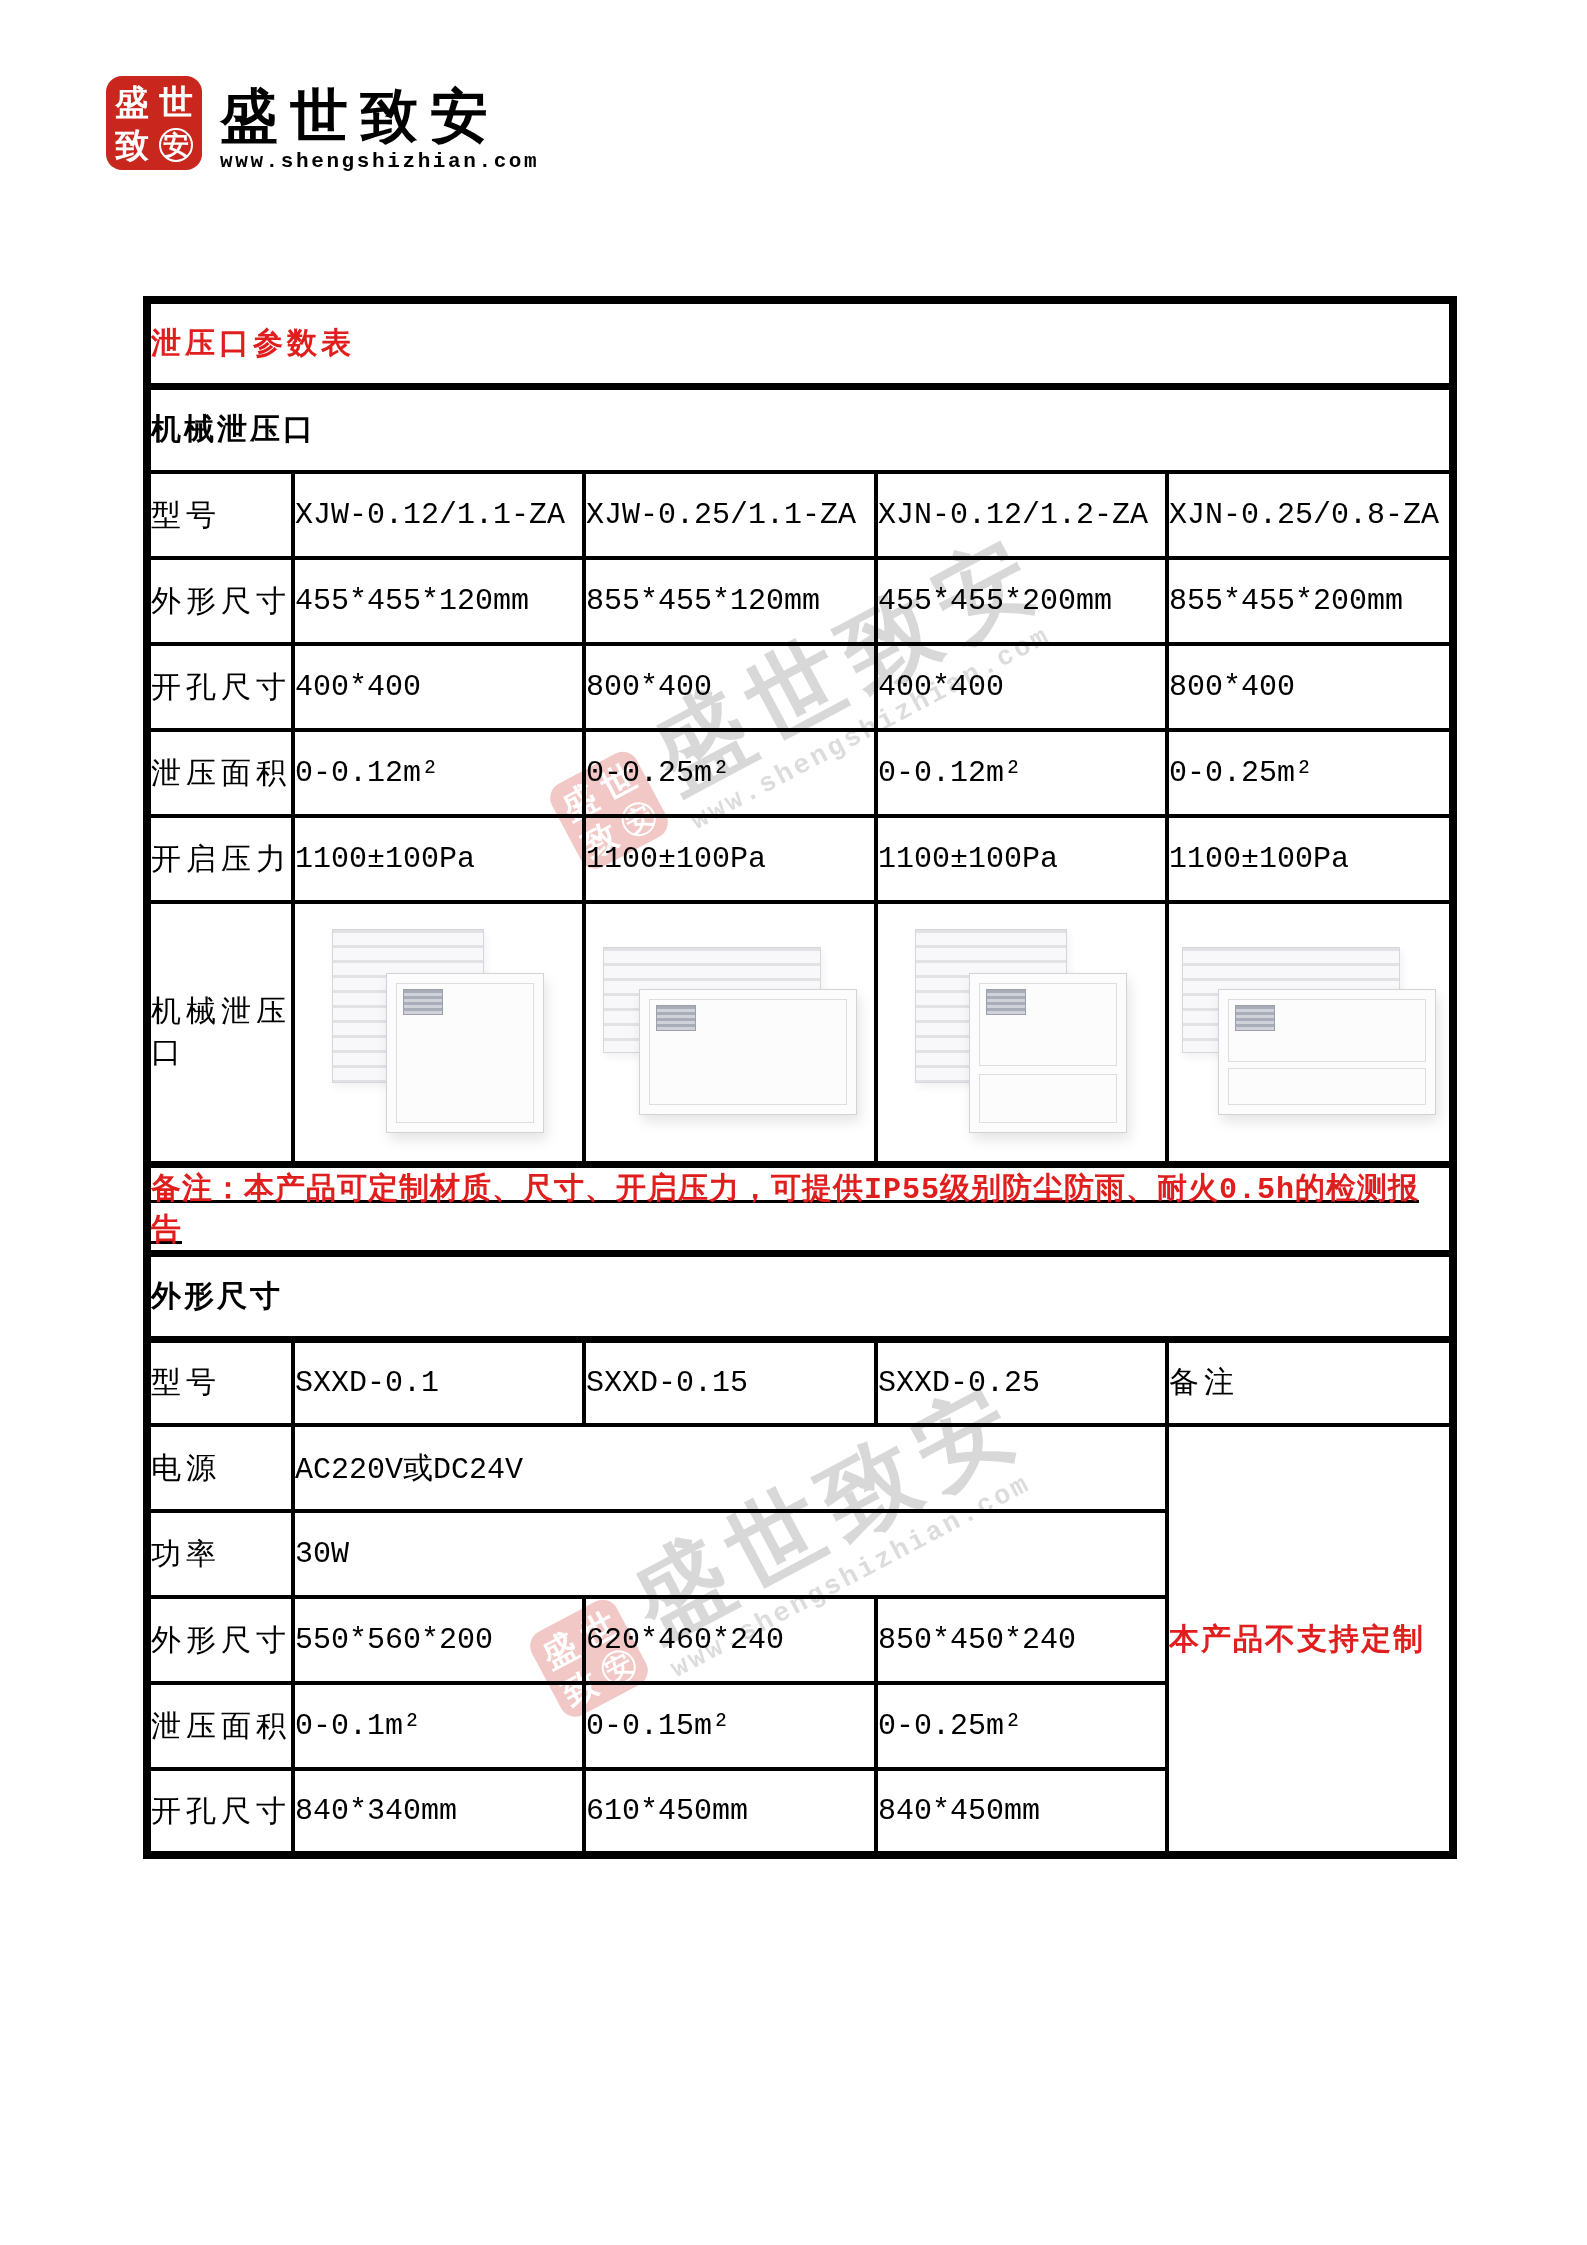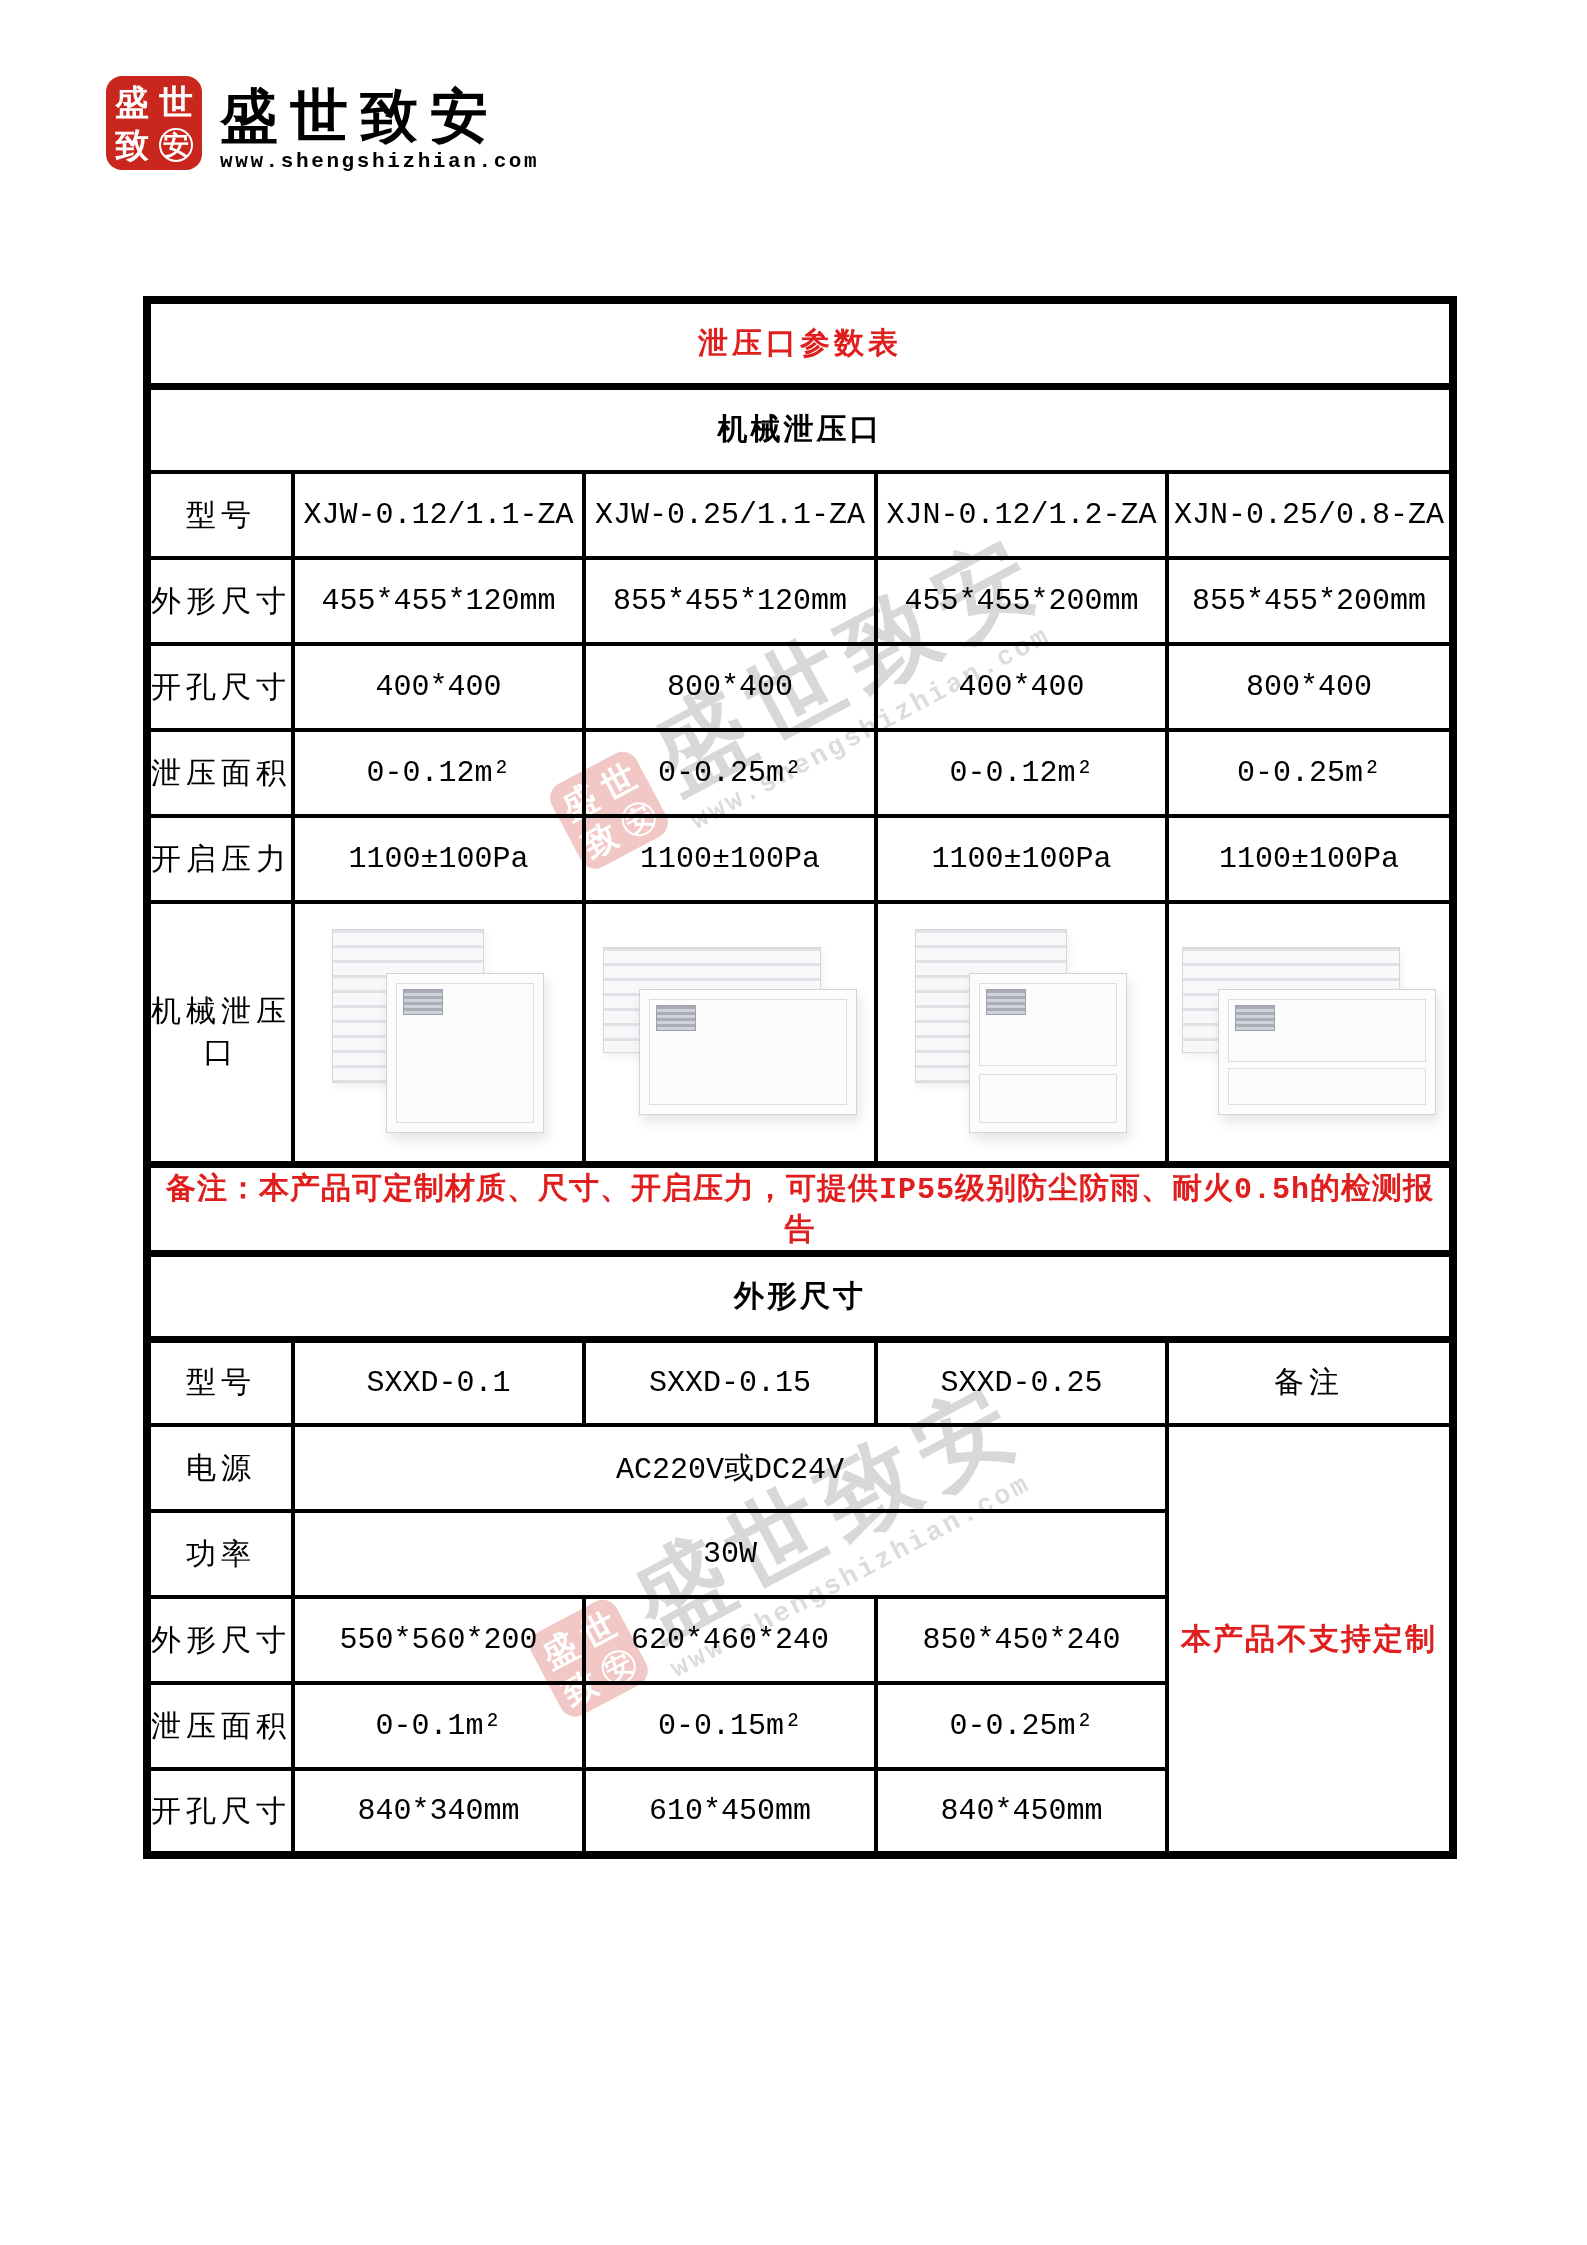--- a/index.html
+++ b/index.html
@@ -28,25 +28,25 @@
   .wm-url{font-size:27px;font-weight:bold;letter-spacing:3px;color:#9a9a9a;margin-top:8px;
           font-family:"Liberation Mono","DejaVu Sans Mono",monospace;}
   .wm1{left:535px;top:640px;}
   .wm2{left:515px;top:1488px;}
 
   
   table.spec{position:absolute;left:143px;top:296px;width:1306px;z-index:1;
              border-collapse:collapse;table-layout:fixed;
              font-family:"Liberation Mono","DejaVu Sans Mono",monospace;}
   table.spec{border:8px solid var(--border-black,#000);}
-  table.spec td{border:4px solid var(--border-black,#000);text-align:center;vertical-align:middle;
+  table.spec td{border:4px solid var(--border-black,#000);vertical-align:middle;
                 padding:0;font-size:30px;background:transparent;}
   tr.hsep>td{border-top-width:7px;}
   .r-title{height:86px;} .r-section{height:86px;} .r90{height:86px;}
-  .r-photo{height:262px;} .r-note{height:86px;}
+  .r-photo{height:262px;} .r-note{height:86px;text-decoration:underline;}
 
   td.title{font-size:42px;font-weight:bold;color:var(--title-red,#e11e1e);letter-spacing:4px;}
   td.section{font-size:35px;font-weight:600;letter-spacing:3px;}
   td.rh{font-size:31px;letter-spacing:5px;}
   td.note{font-size:33px;font-weight:bold;color:var(--title-red,#e11e1e);letter-spacing:1px;}
   td.remark{font-size:34px;font-weight:bold;color:var(--title-red,#e11e1e);letter-spacing:2px;}
 
   
   .photo{position:relative;margin:0 auto;}
   .photo.sq{width:214px;height:206px;}

